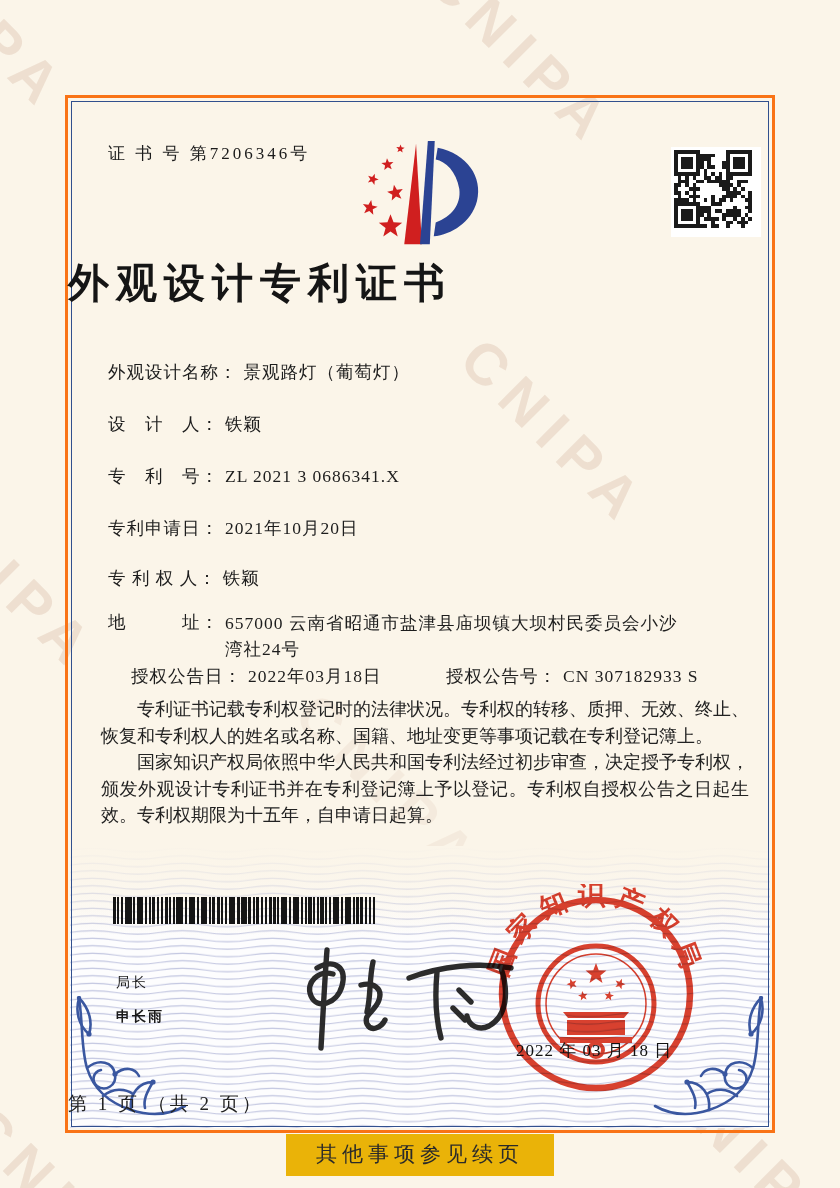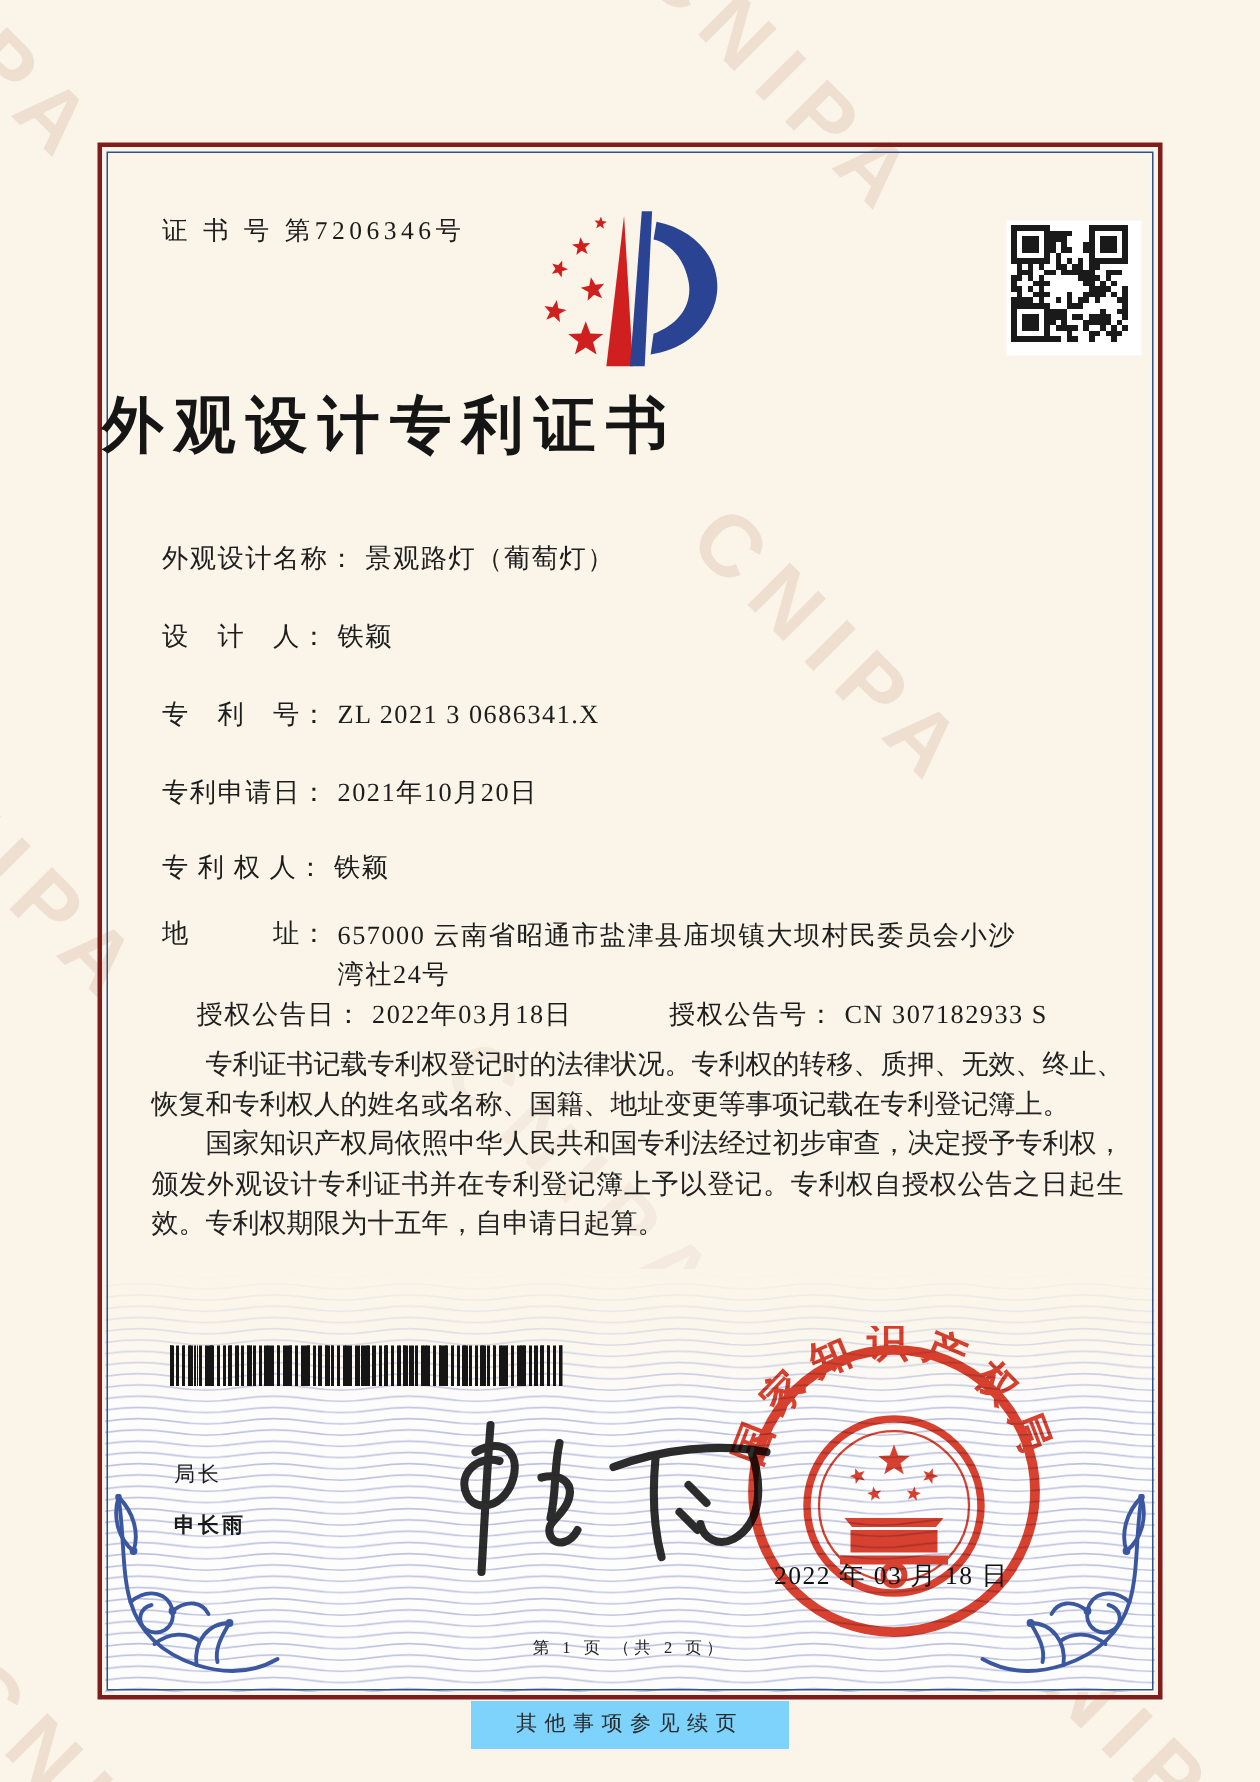--- a/index.html
+++ b/index.html
@@ -4,21 +4,21 @@
 <style>
   html,body{margin:0;padding:0;}
   body{font-family:"Liberation Serif","DejaVu Serif",serif;}
   .page{position:relative;width:840px;height:1188px;background:#fbf5e9;overflow:hidden;}
   
   .wm{position:absolute;font-family:"Liberation Sans","DejaVu Sans",sans-serif;font-weight:bold;
       font-size:58px;letter-spacing:12px;color:rgba(199,164,138,0.26);
       transform:rotate(45deg);transform-origin:left top;white-space:nowrap;z-index:1;pointer-events:none;}
   
   .panel{position:absolute;left:65px;top:95px;width:704px;height:1032px;
-         border:3px solid #7f1d1d;z-index:2;}
+         border:3px solid #f97316;z-index:2;}
   .panel-inner{position:absolute;inset:3px;border:1px solid #31508e;pointer-events:none;z-index:5;}
   
   .wavebox{position:absolute;left:2px;top:748px;width:700px;height:282px;z-index:0;
            background:linear-gradient(#fbf5e9,#fdfdfe 90px);}
   .wavefade{position:absolute;left:2px;top:748px;width:700px;height:95px;z-index:0;
            background:linear-gradient(#fbf5e9,rgba(251,245,233,0));}
   .flourish{position:absolute;z-index:4;}
   .flourish.right{transform:scaleX(-1);}
   
   .certno{position:absolute;left:40px;top:44px;font-size:17px;letter-spacing:3px;color:#1c1c1c;z-index:6;}
@@ -40,24 +40,24 @@
       repeating-linear-gradient(90deg,#151515 0 2px,transparent 2px 4px),
       repeating-linear-gradient(90deg,#151515 0 1px,transparent 1px 9px),
       repeating-linear-gradient(90deg,#151515 0 3px,transparent 3px 13px);}
   .director{position:absolute;left:48px;z-index:6;font-family:"Liberation Sans","DejaVu Sans",sans-serif;
             font-size:14px;color:#1a1a1a;letter-spacing:2px;}
   .sig{position:absolute;left:218px;top:842px;z-index:7;}
   .sealbox{position:absolute;left:418px;top:786px;width:220px;height:220px;z-index:7;opacity:.93;
            mix-blend-mode:multiply;}
   .sealdate{position:absolute;left:448px;top:941px;width:180px;z-index:8;font-size:17px;color:#111;
             letter-spacing:1px;white-space:nowrap;font-family:Liberation Serif, serif;}
-  .pfoot{position:absolute;left:0;top:993px;width:100%;text-align:center;font-size:11px;
+  .pfoot{position:absolute;left:0;top:993px;width:100%;text-align:left;font-size:19px;
          letter-spacing:3px;color:#222;z-index:6;}
   .continuation{position:absolute;left:50%;top:1134px;transform:translateX(-50%);z-index:3;
-        background:#7dd3fc;padding:6px 30px 8px;font-size:14px;letter-spacing:5px;color:#2a2a2a;}
+        background:#eab308;padding:6px 30px 8px;font-size:21px;letter-spacing:5px;color:#2a2a2a;}
 </style>
 </head>
 <body>
 
 <div class="page">
 
   <div class="wm" style="left:-85px;top:-90px;">CNIPA</div>
   <div class="wm" style="left:462px;top:-55px;">CNIPA</div>
   <div class="wm" style="left:495px;top:325px;">CNIPA</div>
   <div class="wm" style="left:-55px;top:470px;">CNIPA</div>

